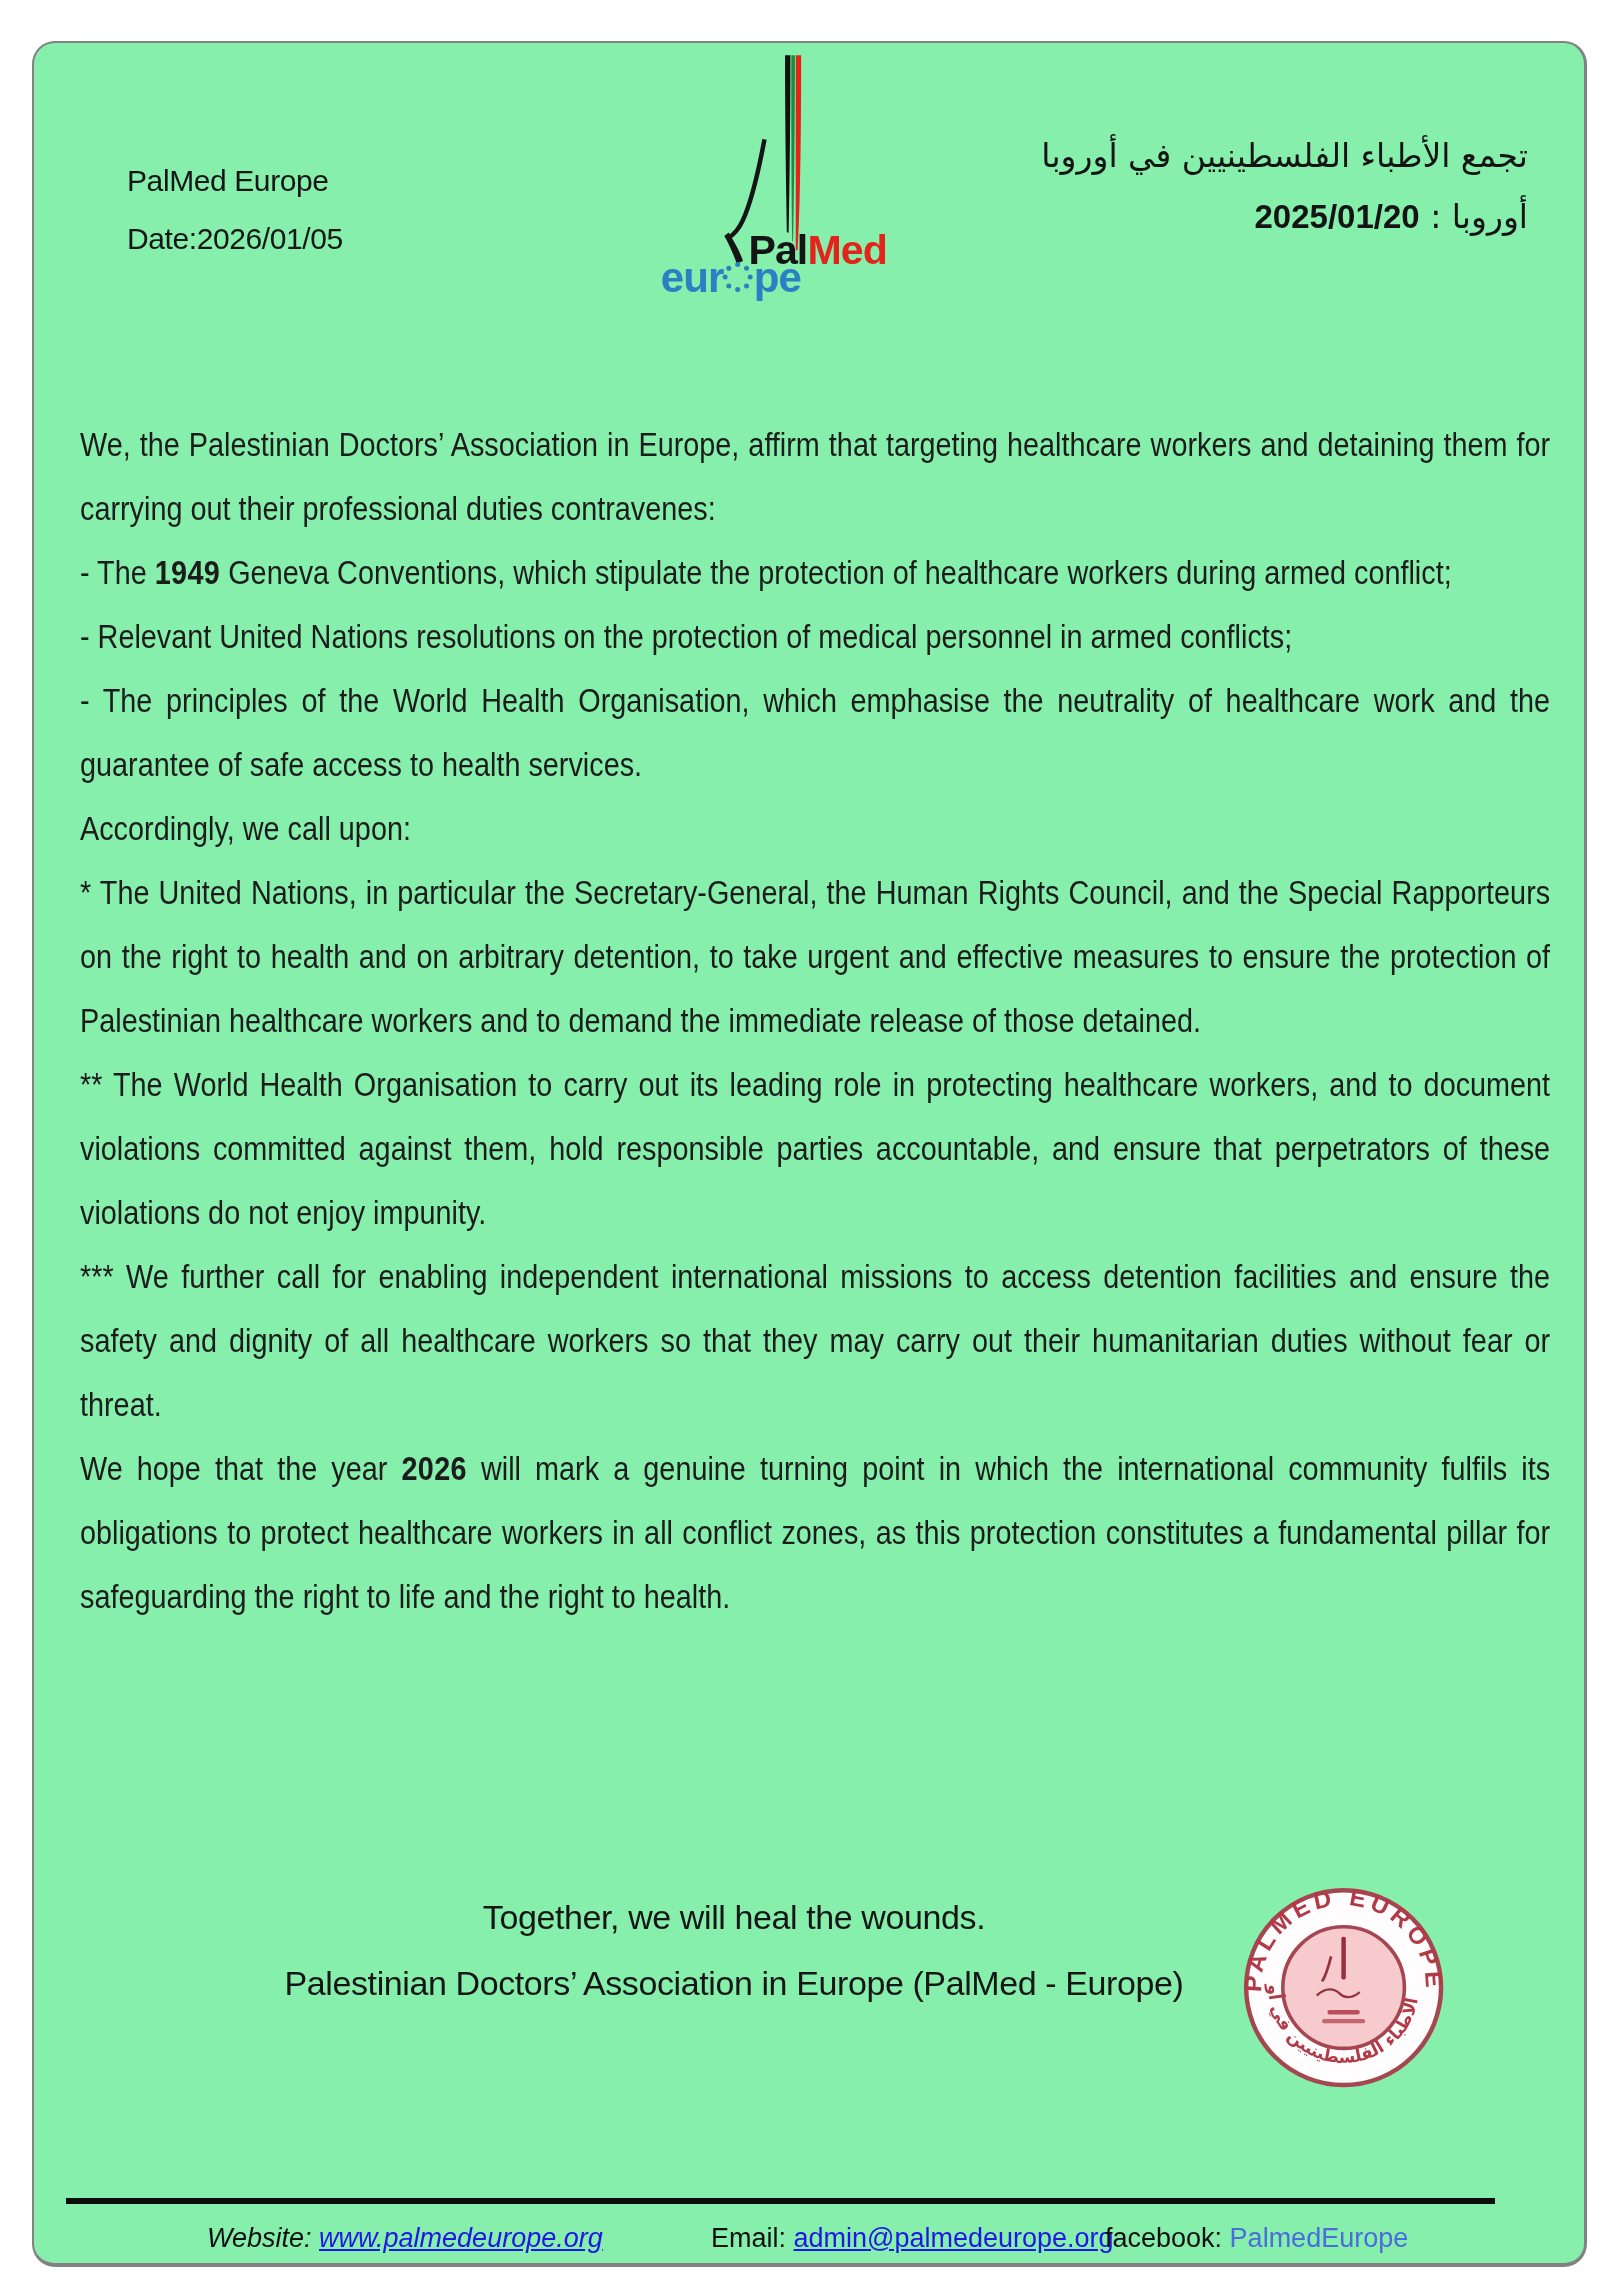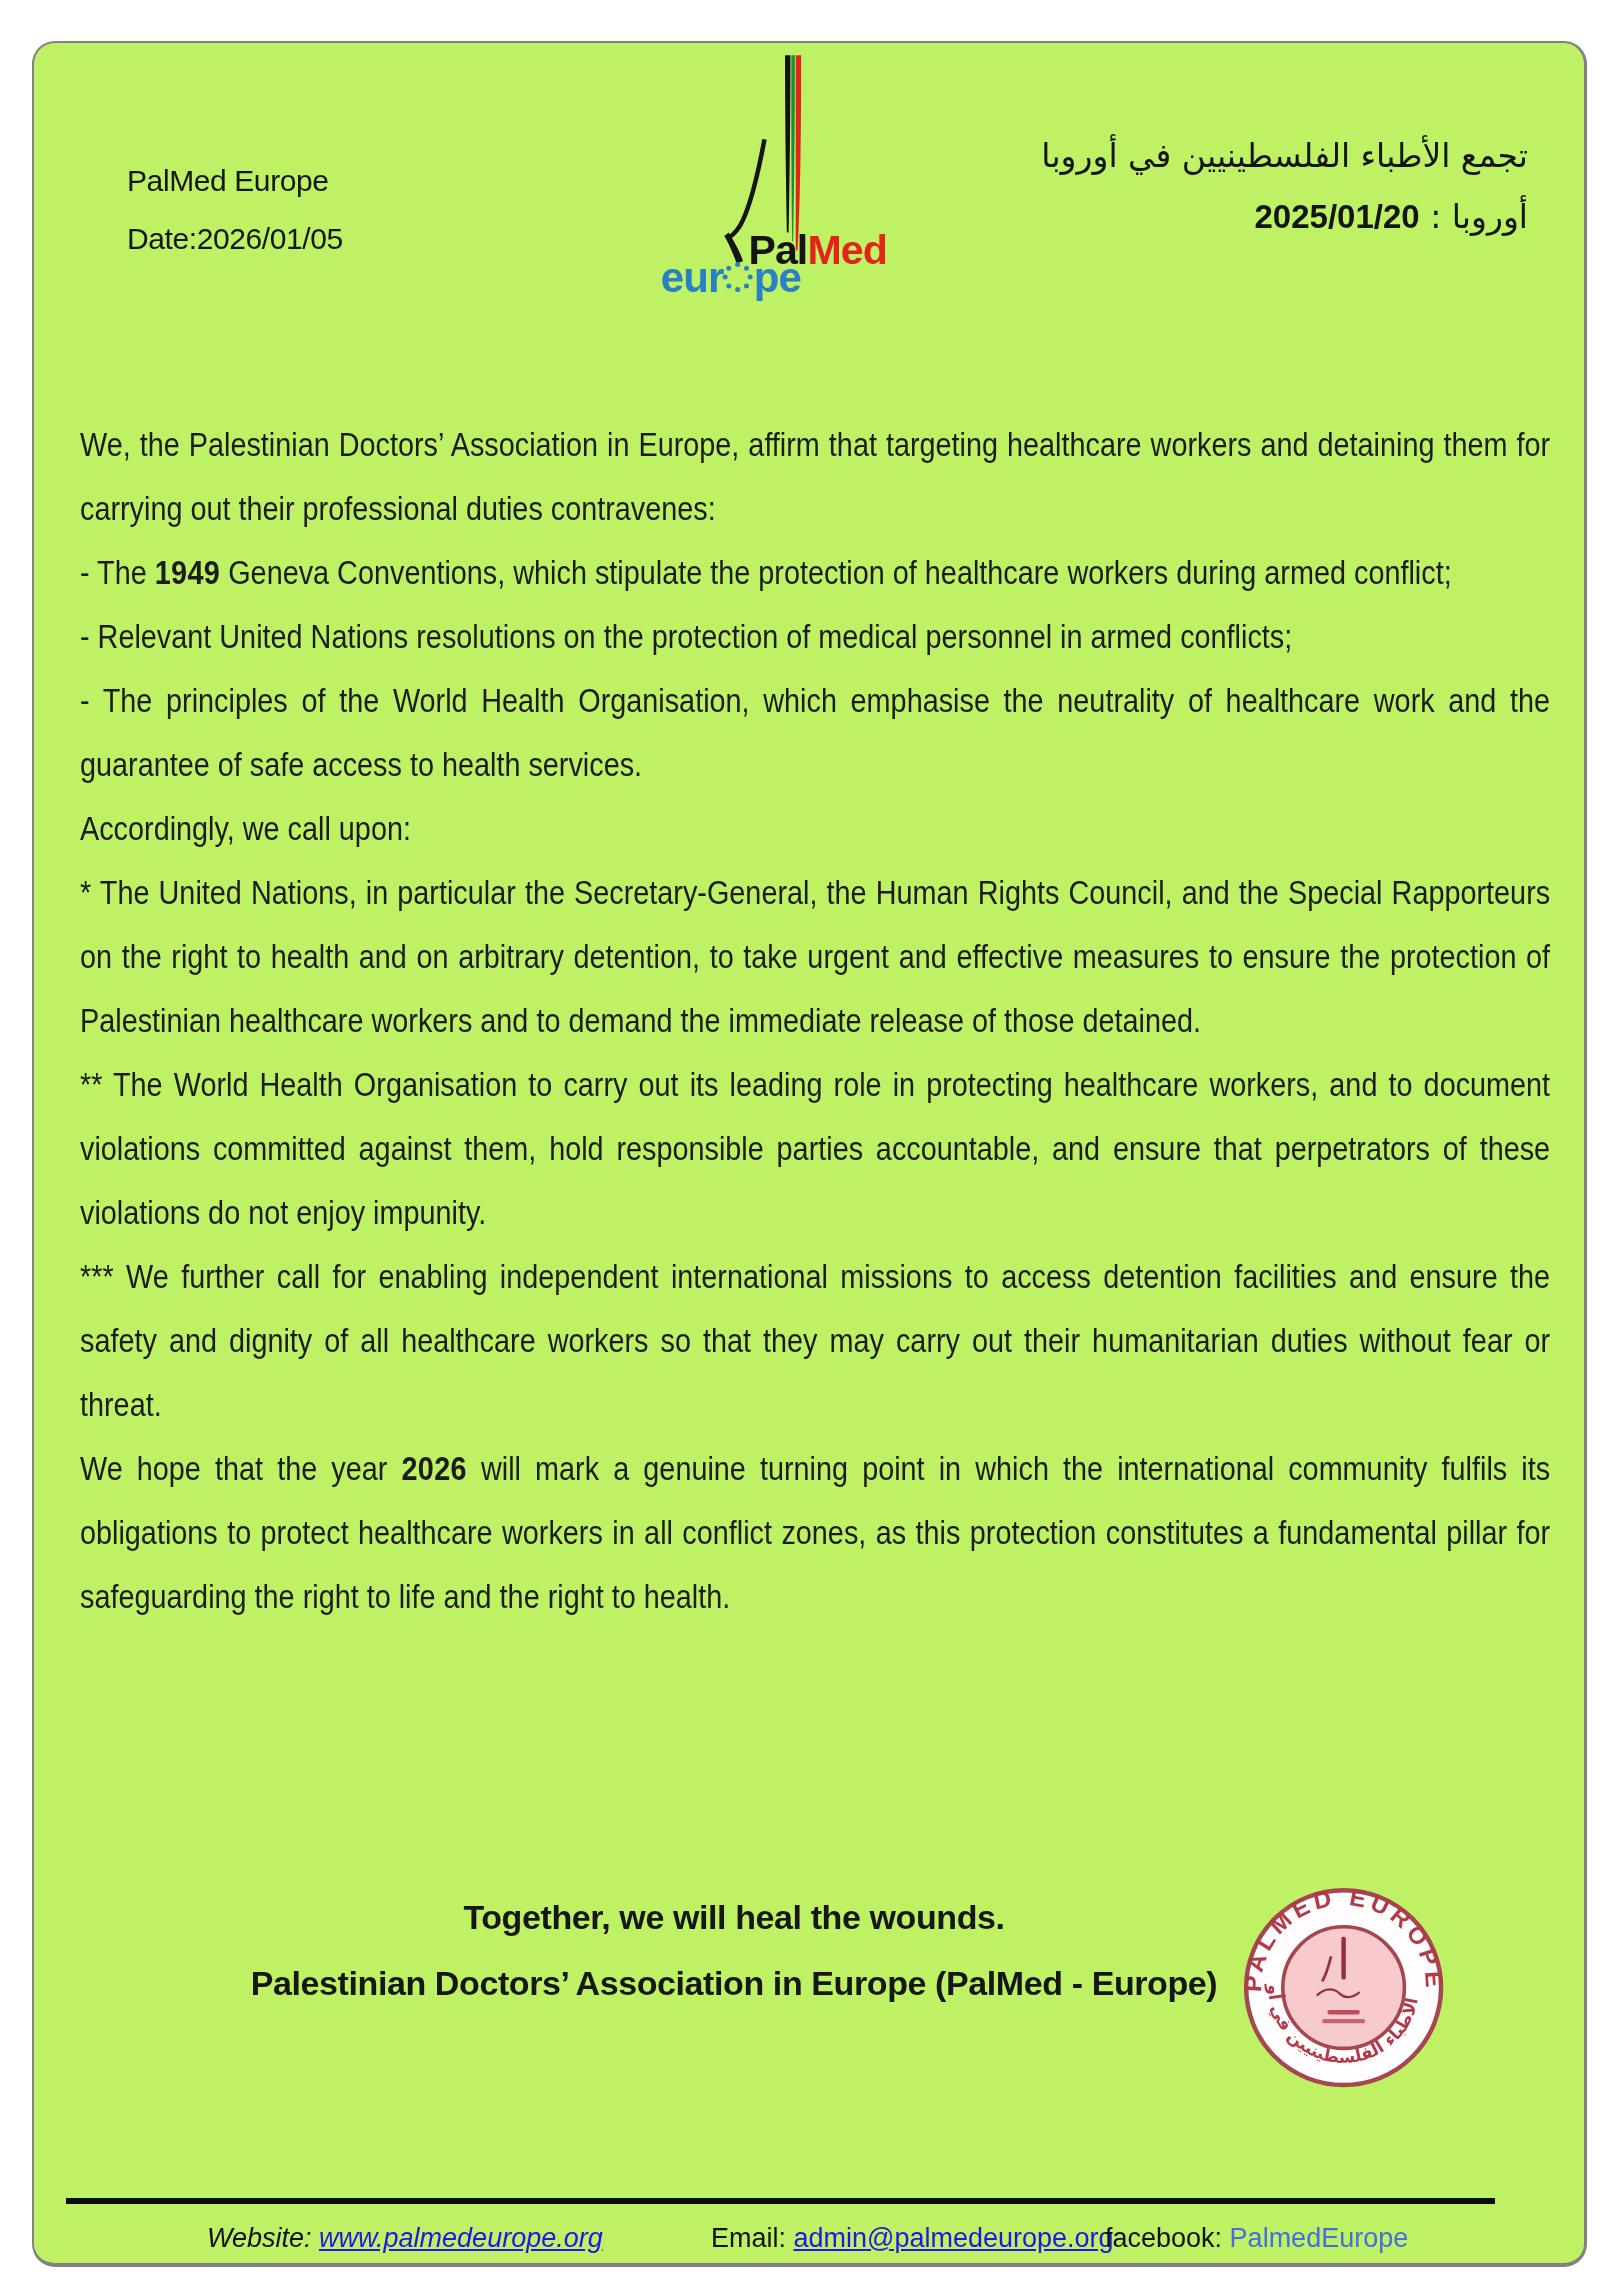--- a/index.html
+++ b/index.html
@@ -3,21 +3,21 @@
 <meta charset="utf-8">
 <style>
   html,body{margin:0;padding:0;}
   body{
     width:1622px;height:2293px;position:relative;background:#ffffff;
     font-family:"Liberation Sans", sans-serif;color:#1a1a1a;overflow:hidden;
   }
   .page{
     position:absolute;left:32px;top:41px;width:1550px;height:2220px;
     border:2.7px solid #828282;border-bottom-width:4.5px;border-right-width:3.6px;
-    border-radius:23px;background:#bef264;
+    border-radius:23px;background:#86efac;
   }
   
   .header-left{
     position:absolute;left:93px;top:109px;font-size:30px;line-height:58px;
     color:#161616;letter-spacing:-0.4px;white-space:nowrap;
   }
   .header-left b{font-weight:normal;}
   .header-right{
     position:absolute;right:56px;top:82px;text-align:right;direction:rtl;
     font-family:"DejaVu Sans", sans-serif;font-size:33px;line-height:61px;
@@ -29,21 +29,21 @@
   .letter-body{
     position:absolute;left:46px;top:370px;width:1684px;
     transform:scaleX(0.873);transform-origin:left top;
     font-size:33px;line-height:64px;text-align:justify;color:#1c1c1c;
   }
   .letter-body p{margin:0;}
   .letter-body b{font-weight:bold;letter-spacing:0.4px;}
   
   .closing{
     position:absolute;left:46px;top:1841px;width:1308px;text-align:center;
-    font-weight:bold;font-size:34px;line-height:66px;color:#161616;
+    font-weight:normal;font-size:34px;line-height:66px;color:#161616;
     letter-spacing:-0.4px;
   }
   .closing p{margin:0;}
   
   .stamp{position:absolute;left:1205px;top:1838px;width:211px;height:215px;}
   
   .footer-rule{
     position:absolute;left:32px;top:2155px;width:1429px;height:6.3px;background:#0d0d0d;
   }
   .footer-item{position:absolute;top:2180px;font-size:27px;color:#111;white-space:nowrap;}

